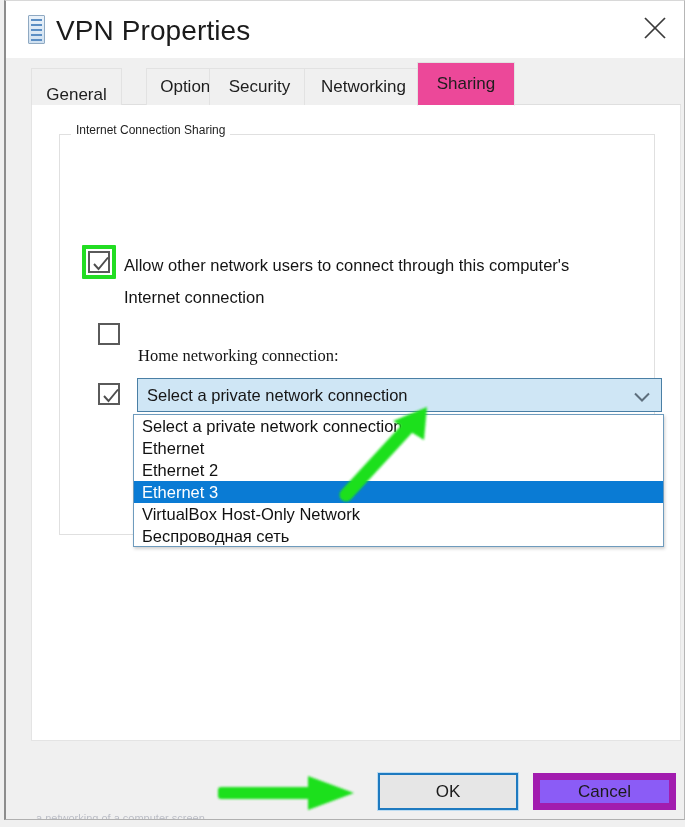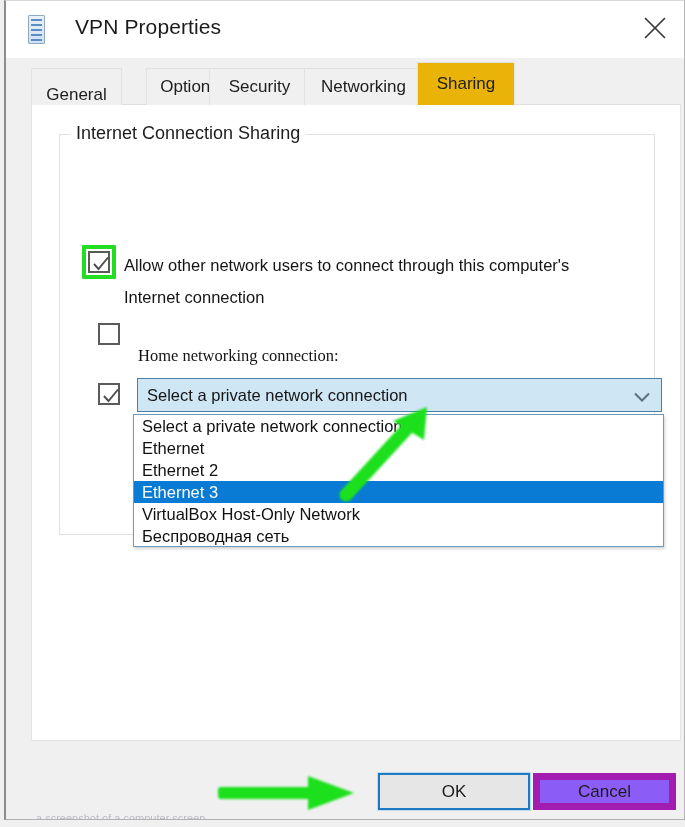--- a/index.html
+++ b/index.html
@@ -62,25 +62,24 @@
     position: absolute;
     left: 3px;
     width: 11px;
     height: 2px;
     background: #5b8ec4;
   }
   .title-text {
     position: absolute;
     left: 50px;
     top: 14px;
-    font-size: 21px;
+    font-size: 28px;
     color: #1b1b1b;
     letter-spacing: 0.1px;
     white-space: nowrap;
-    margin-left: 19px;
   }
   .close-btn {
     position: absolute;
     right: 0px;
     top: 0px;
     width: 58px;
     height: 56px;
     background: transparent;
     border: 0;
     cursor: default;
@@ -115,21 +114,21 @@
     color: #1d1d1d;
     display: flex;
     align-items: center;
     justify-content: center;
     cursor: default;
     white-space: nowrap;
   }
   .tab.active {
     top: 4px;
     height: 44px;
-    background: #eab308;
+    background: #ec4899;
     border: 1px solid #e2e2e2;
     border-bottom: 1px solid #ffffff;
     z-index: 3;
   }
 
   
   .panel {
     position: absolute;
     left: 25px;
     top: 104px;
@@ -148,21 +147,21 @@
     width: 596px;
     height: 401px;
     border: 1px solid #e0e0e0;
   }
   .groupbox-legend {
     position: absolute;
     left: 11px;
     top: -12px;
     background: #ffffff;
     padding: 0 5px;
-    font-size: 18px;
+    font-size: 12px;
     color: #1d1d1d;
     white-space: nowrap;
   }
 
   
   .cb-box {
     position: absolute;
     width: 22px;
     height: 22px;
     background: #ffffff;
@@ -372,28 +371,28 @@
         <div class="dd-item">VirtualBox Host-Only Network</div>
         <div class="dd-item">Беспроводная сеть</div>
       </div>
 
       <div class="btn" style="left:453px; top:352px; width:144px; height:38px;">
         <span>Settings...</span>
       </div>
 
     </div>
 
-    <div class="btn default-focus" style="left:372px; top:772px; width:152px; height:37px;">
+    <div class="btn default-focus" style="left:372px; top:772px; width:140px; height:37px;">
       <span>OK</span>
     </div>
     <div class="btn" style="left:527px; top:772px; width:143px; height:37px;">
       <span>Cancel</span>
     </div>
 
-    <div class="cut-text">a screenshot of a computer screen</div>
+    <div class="cut-text">a networking of a computer screen</div>
 
   </div>
 
   <svg class="arrow-svg" style="left:330px; top:395px;" width="140" height="110" viewBox="0 0 140 110">
     <defs>
       <filter id="blurA" x="-20%" y="-20%" width="140%" height="140%">
         <feGaussianBlur stdDeviation="1.1"></feGaussianBlur>
       </filter>
     </defs>
     <g filter="url(#blurA)">

